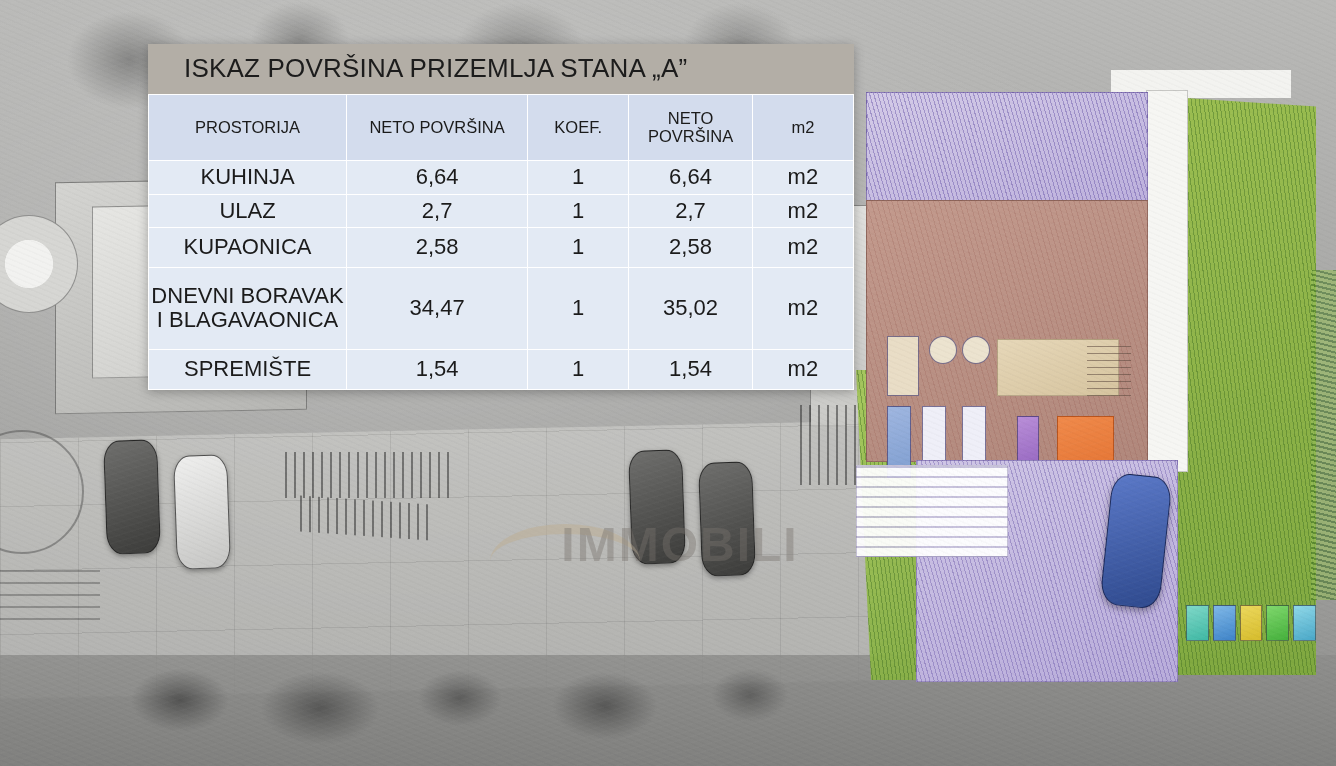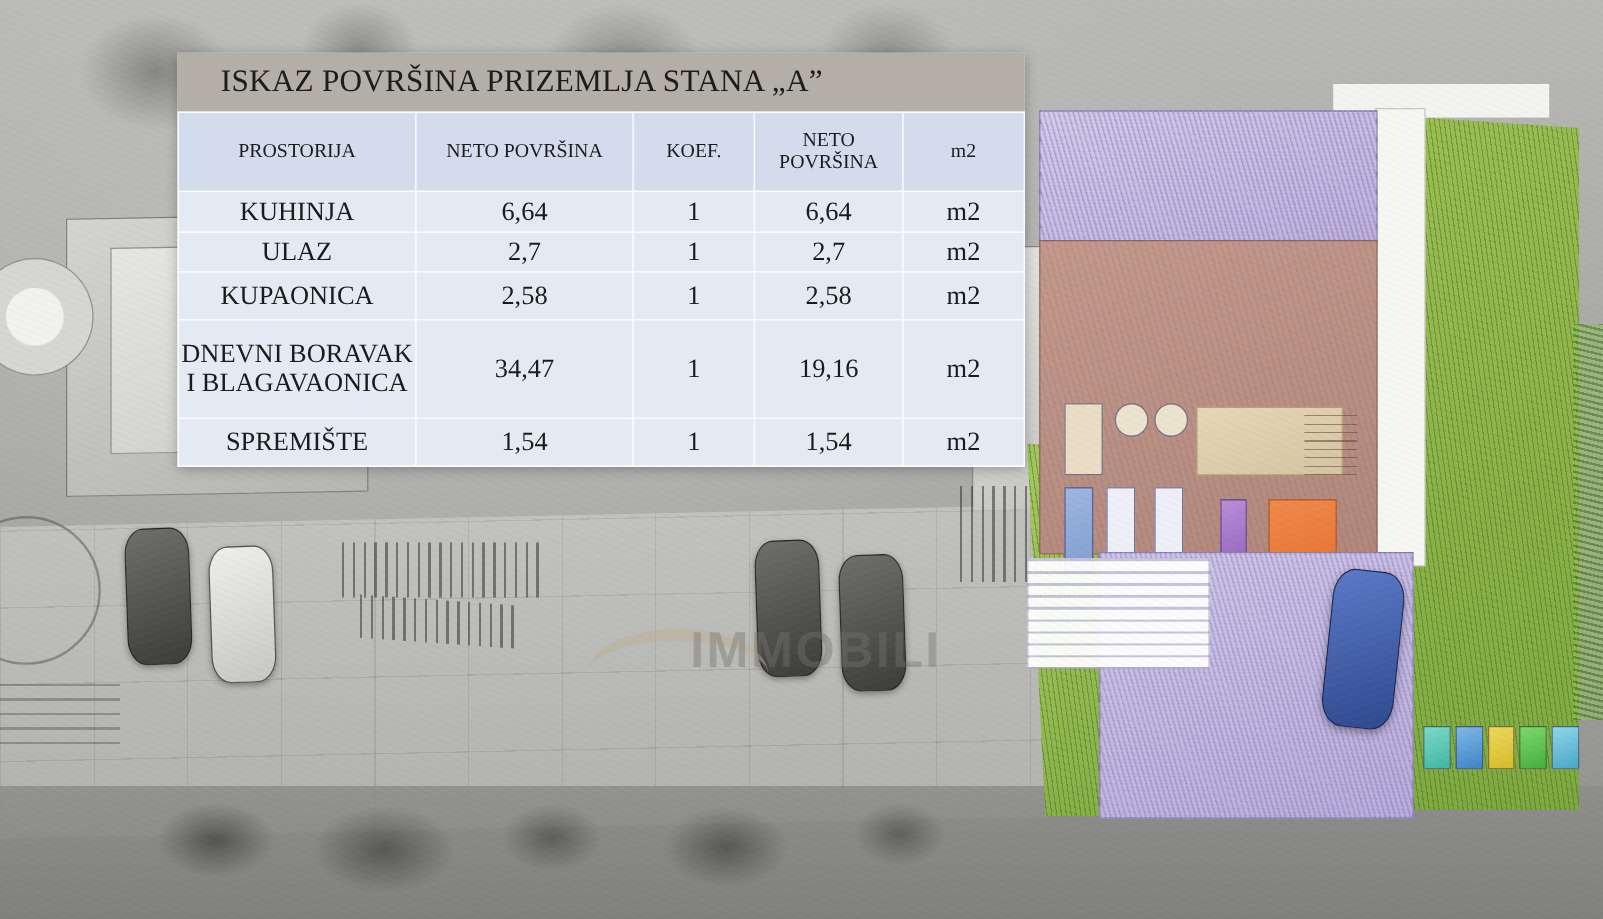--- a/index.html
+++ b/index.html
@@ -287,37 +287,37 @@
     color: rgba(120,115,110,.55);
     font-size: 58px;
     font-weight: bold;
     letter-spacing: 2px;
     line-height: 1.05;
     text-align: center;
     pointer-events: none;
     user-select: none;
   }
   .watermark .wm-top { font-size: 46px; opacity: .75; }
-  .watermark .wm-bot { font-size: 42px; opacity: .75; }
+  .watermark .wm-bot { font-size: 48px; opacity: .75; }
   .wm-arc {
     position: absolute;
     left: 20px; top: 4px;
     width: 150px; height: 60px;
     border-top: 10px solid rgba(190,175,150,.55);
     border-radius: 120px 120px 0 0 / 60px 60px 0 0;
   }
 
   
   .table-card {
     position: absolute;
     left: 148px; top: 44px;
     width: 706px;
     background: #ffffff;
     box-shadow: 0 2px 10px rgba(0,0,0,.28);
-    font-family: Liberation Serif, serif;
+    font-family: Liberation Sans, sans-serif;
   }
   .table-title {
     background: #b3aea6;
     color: #1c1c1c;
     font-size: 26px;
     padding: 9px 0 10px 36px;
     letter-spacing: .2px;
     white-space: nowrap;
   }
   table.areas {
@@ -463,21 +463,21 @@
           <td>KUPAONICA</td>
           <td>2,58</td>
           <td>1</td>
           <td>2,58</td>
           <td>m2</td>
         </tr>
         <tr class="tall">
           <td>DNEVNI BORAVAK I BLAGAVAONICA</td>
           <td>34,47</td>
           <td>1</td>
-          <td>19,16</td>
+          <td>35,02</td>
           <td>m2</td>
         </tr>
         <tr>
           <td>SPREMIŠTE</td>
           <td>1,54</td>
           <td>1</td>
           <td>1,54</td>
           <td>m2</td>
         </tr>
       </tbody>

